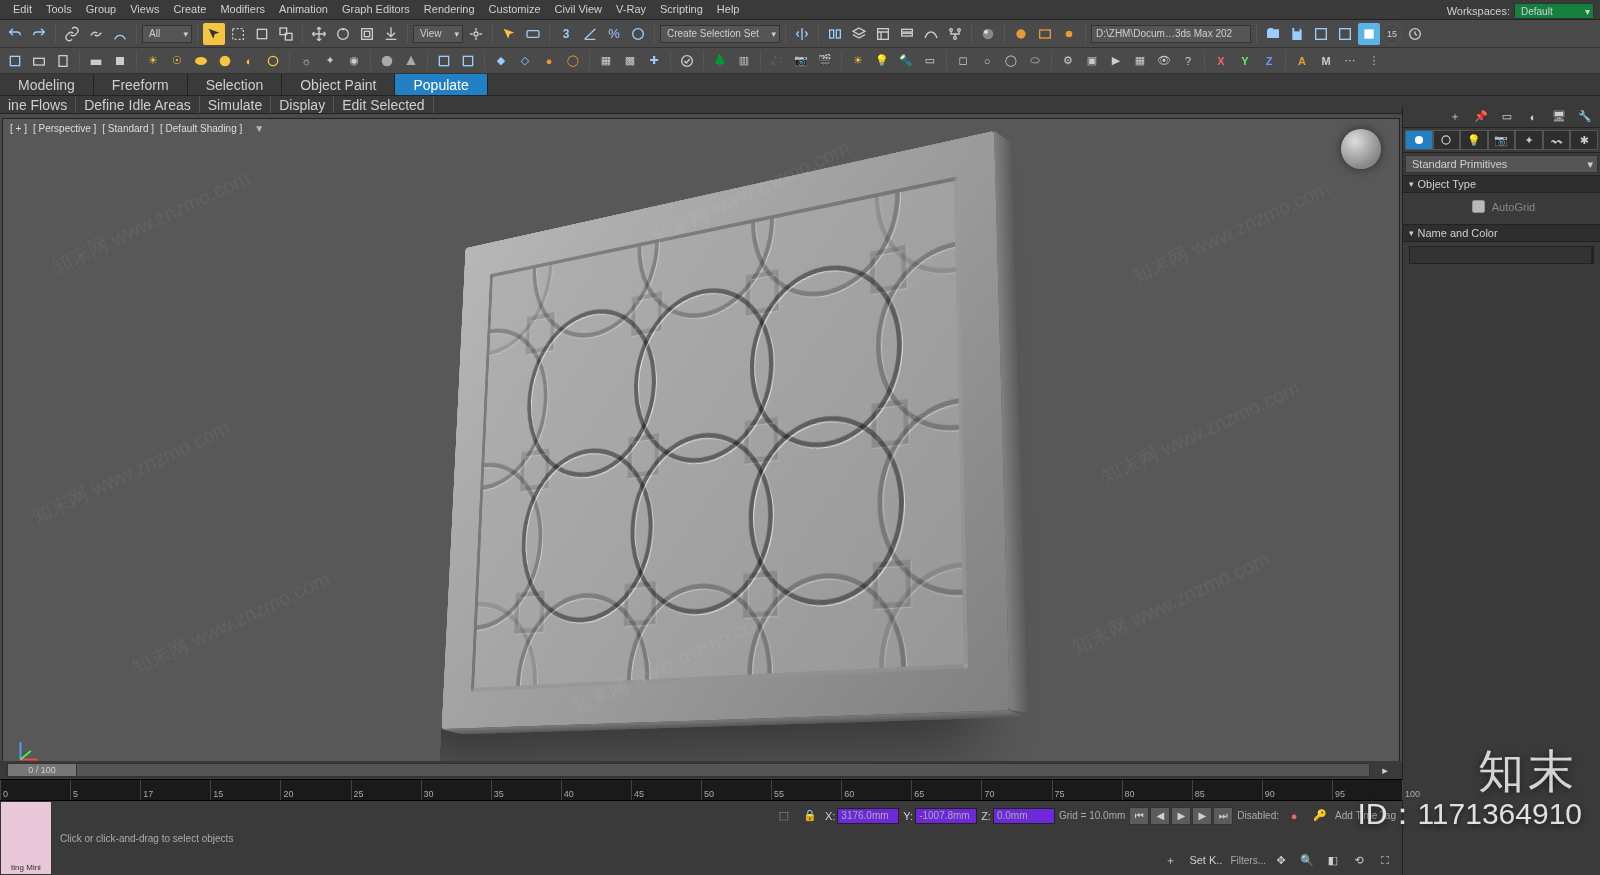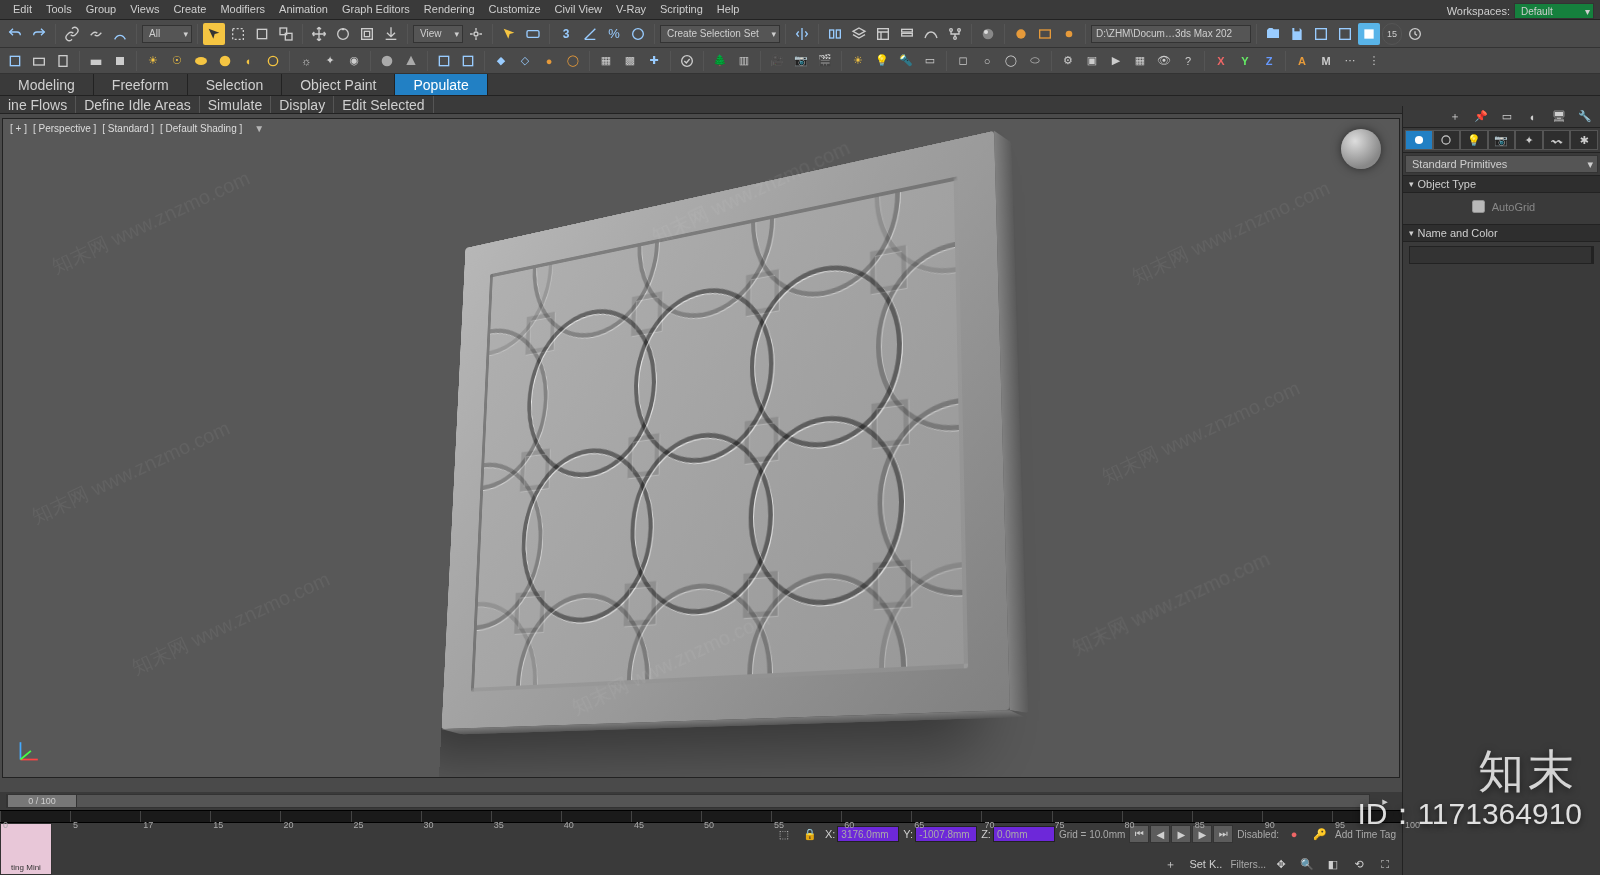--- a/index.html
+++ b/index.html
@@ -64,21 +64,21 @@
   .rollout-h:before{content:"▾";margin-right:4px;font-size:9px;}
   .roll-body{padding:4px 6px;}
   .autogrid{display:flex;justify-content:center;align-items:center;gap:4px;color:#888;margin-bottom:4px;}
   .autogrid input{accent-color:#666;}
   .prim-grid{display:grid;grid-template-columns:1fr 1fr;gap:3px;}
   .prim-grid .pb{height:17px;background:var(--btn);border:1px solid #333;display:flex;align-items:center;justify-content:center;font-size:10px;cursor:pointer;}
   .pb.single{grid-column:1;}
   .swatch{width:18px;height:18px;background:var(--pink);border:1px solid #222;margin-left:auto;}
 
   
-  .bottom{position:absolute;left:0;right:198px;bottom:0;height:83px;background:var(--dark);display:flex;flex-direction:column;}
+  .bottom{position:absolute;left:0;right:198px;bottom:0;height:114px;background:var(--dark);display:flex;flex-direction:column;}
   .slider-row{height:18px;display:flex;align-items:center;padding:0 6px;background:var(--dark);}
   .slider-track{flex:1;height:14px;background:#555;border:1px solid #333;position:relative;}
   .slider-thumb{position:absolute;left:0;top:-1px;width:70px;height:14px;background:#777;border:1px solid #333;display:flex;align-items:center;justify-content:center;font-size:9px;}
   .ruler{height:22px;background:#1a1a1a;position:relative;border-top:1px solid #000;border-bottom:1px solid #000;}
   .ruler .tk{position:absolute;top:0;height:100%;border-left:1px solid #444;font-size:9px;color:#aaa;padding-left:2px;padding-top:9px;}
   .status{flex:1;display:flex;background:var(--dark);}
   .status-left{width:52px;background:#e8c7d8;border:1px solid #333;display:flex;align-items:flex-end;justify-content:center;font-size:8px;color:#333;padding:2px;text-align:center;}
   .status-mid{flex:1;display:flex;flex-direction:column;justify-content:center;padding:0 8px;gap:2px;min-width:0;}
   .status-right{display:flex;align-items:center;gap:4px;padding:0 6px;flex-wrap:wrap;max-width:700px;justify-content:flex-end;}
   .coord{display:flex;align-items:center;gap:2px;}
@@ -680,20 +680,21 @@
       <div class="tk" style="left: 75%;">75</div>
       <div class="tk" style="left: 80%;">80</div>
       <div class="tk" style="left: 85%;">85</div>
       <div class="tk" style="left: 90%;">90</div>
       <div class="tk" style="left: 95%;">95</div>
       <div class="tk" style="left: 100%;">100</div>
     </div>
   <div class="status">
     <div class="status-left">ting Mini</div>
     <div class="status-mid">
+      <div class="mini">Click or click-and-drag to select objects</div>
     </div>
     <div class="status-right">
       <div class="icon-btn">⬚</div>
       <div class="icon-btn">🔒</div>
       <div class="coord">
           <span>X:</span>
           <input value="3176.0mm" style="">
         </div>
       <div class="coord">
           <span>Y:</span>

